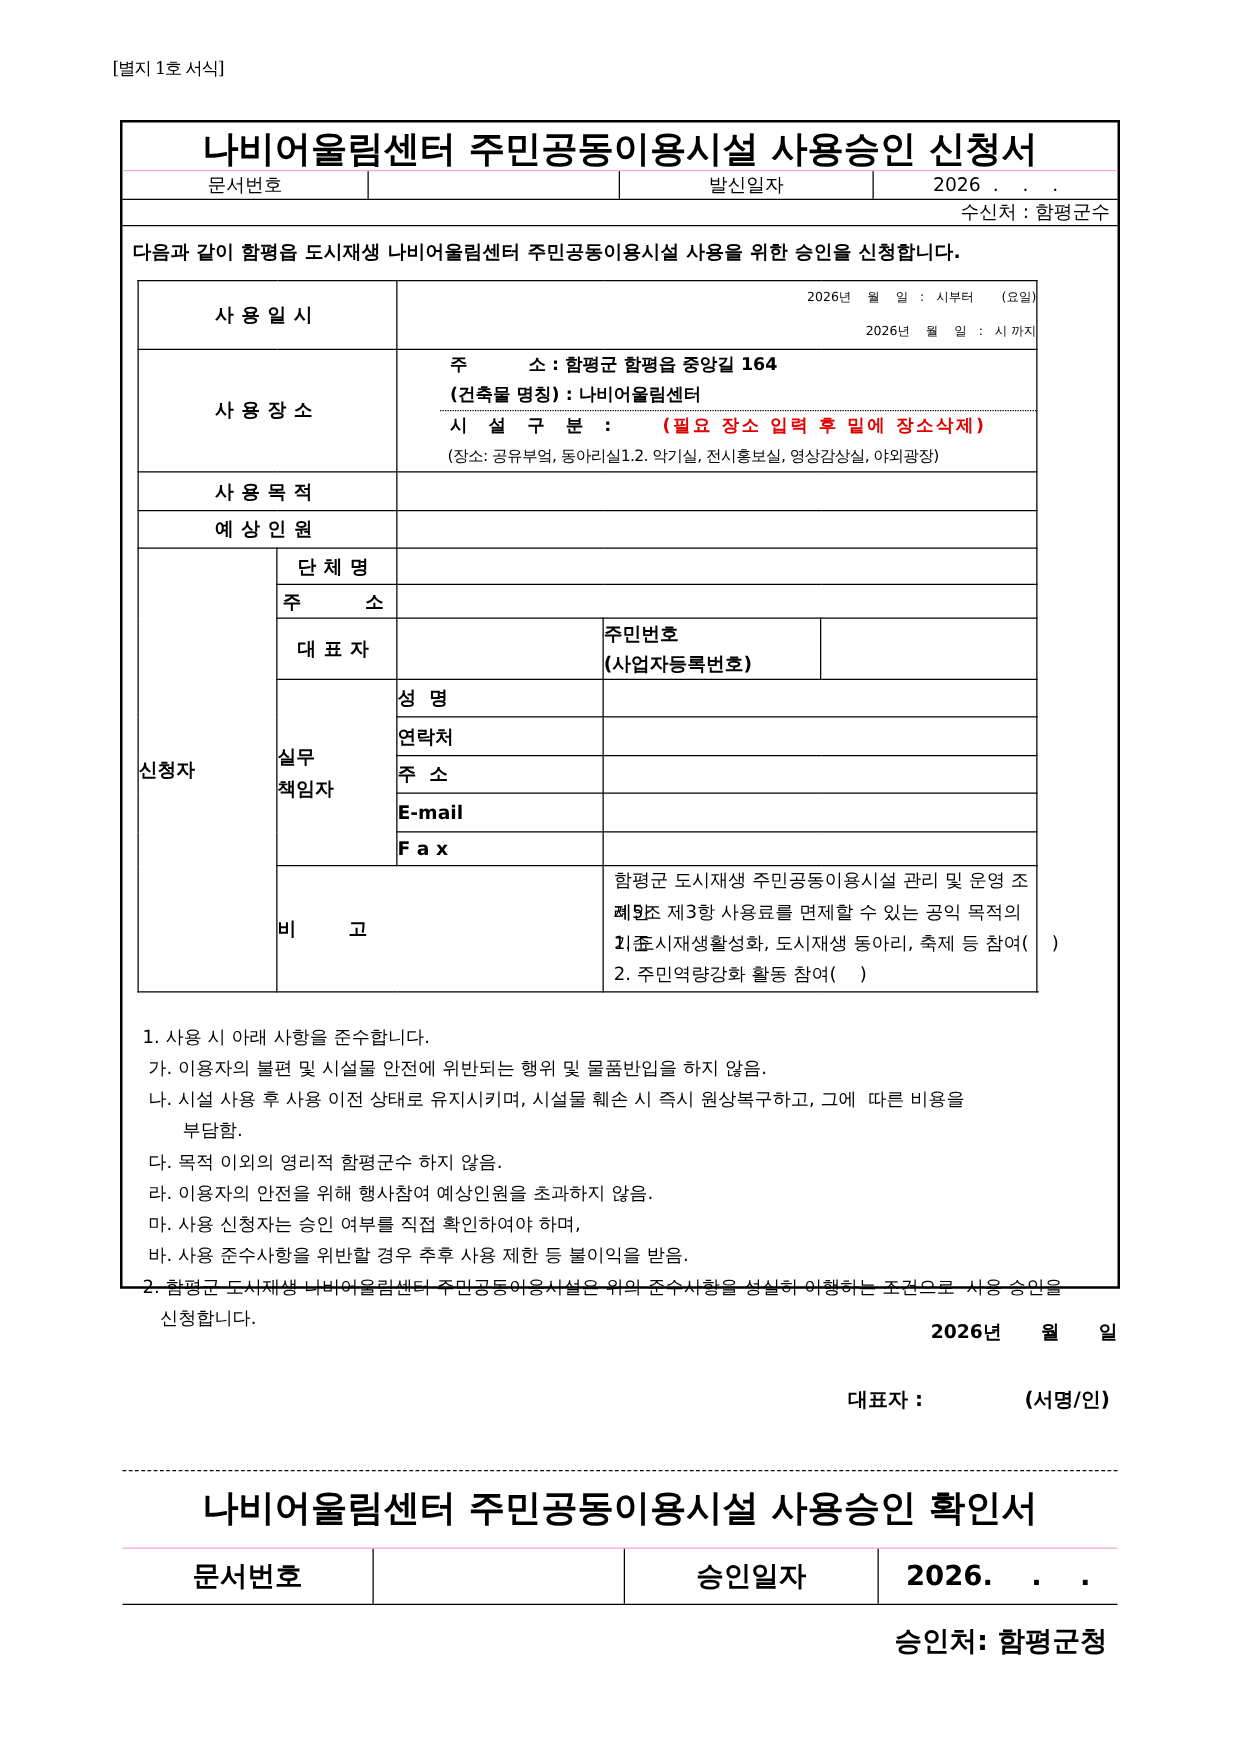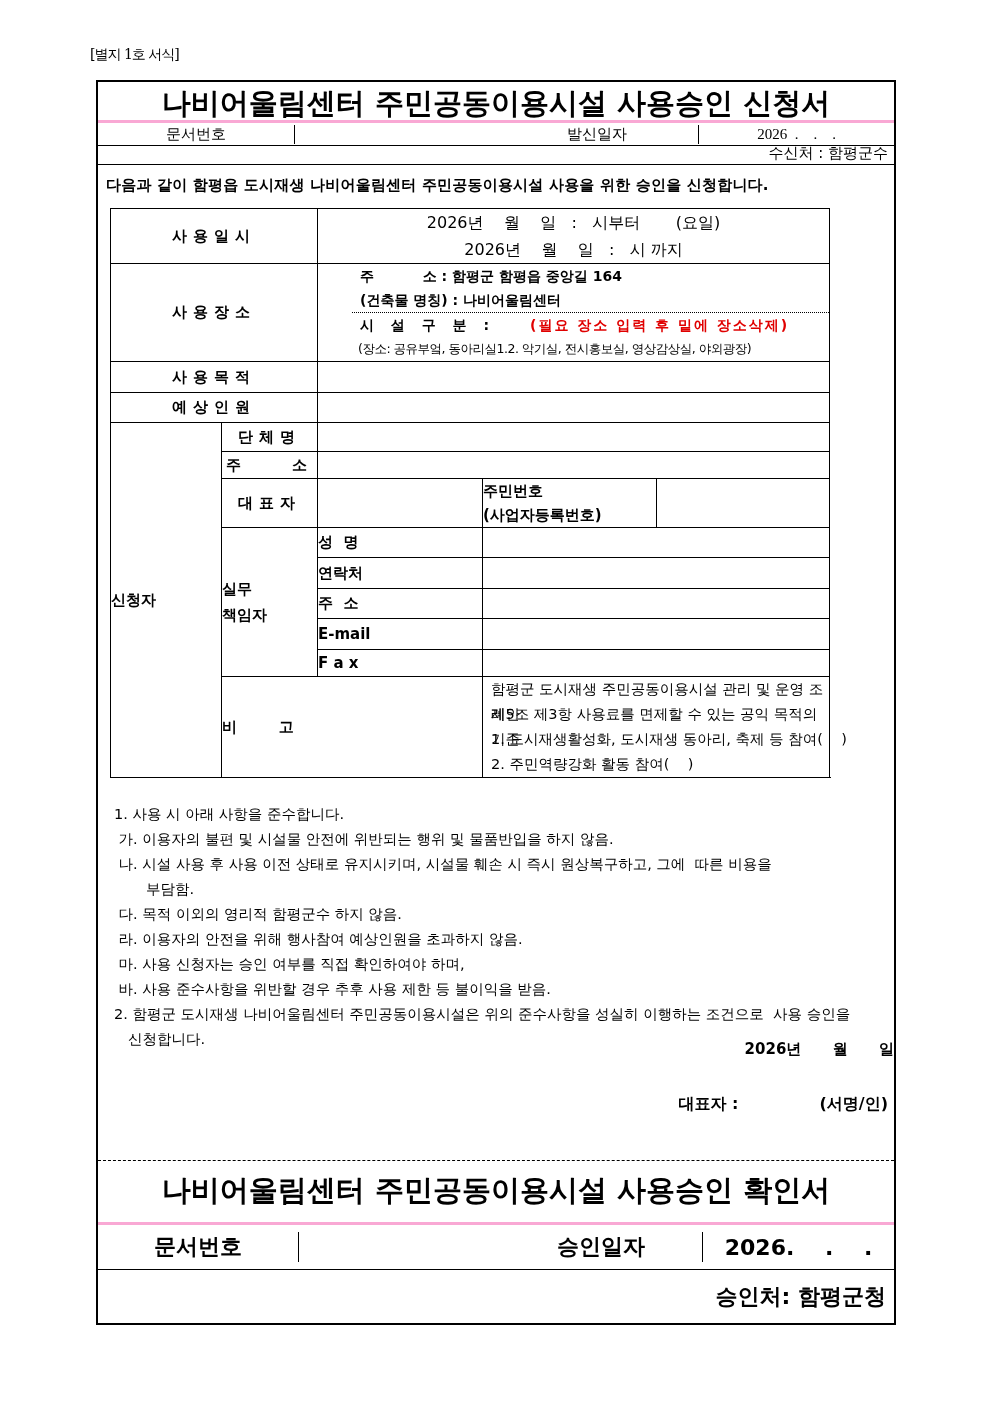--- a/index.html
+++ b/index.html
@@ -1,33 +1,33 @@
 <!DOCTYPE html>
 <html><head>
 <meta charset="utf-8">
 <style>
   html, body { margin: 0; padding: 0; background: #ffffff; }
   body { width: 992px; height: 1403px; position: relative; font-family: "DejaVu Sans", "Liberation Sans", sans-serif; color: #000; }
   .form-tag { position: absolute; left: 90px; top: 46px; font-size: 14px; font-family: "DejaVu Serif", serif; letter-spacing: -1px; }
-  .outer { position: absolute; left: 96px; top: 80px; width: 800px; height: 1245px; border: 2px solid #000; box-sizing: border-box; }
+  .outer { position: absolute; left: 96px; top: 96px; width: 800px; height: 935px; border: 2px solid #000; box-sizing: border-box; }
   .title { position: absolute; left: 0; width: 100%; text-align: center; font-weight: bold; font-size: 29px; letter-spacing: 0px; }
   .title1 { top: 2px; height: 38px; line-height: 38px; }
-  .hdr-row { position: absolute; left: 0; width: 796px; display: flex; border-top: 3px solid #f9a8d4; align-items: center; }
+  .hdr-row { position: absolute; left: 0; width: 796px; display: flex; border-top: 1px solid #f9a8d4; }
   .hdr-row > div { box-sizing: border-box; border-right: 1px solid #000; display: flex; align-items: center; justify-content: center; font-size: 15px; }
   .hdr-row > div:last-child { border-right: none; }
   .row1 { top: 38px; height: 22px; border-bottom: 1px solid #000; }
   .recip { position: absolute; top: 60px; right: 6px; height: 22px; line-height: 22px; font-size: 15px; }
   .recip-line { position: absolute; left: 0; top: 82px; width: 100%; border-top: 1px solid #000; }
   .intro { position: absolute; left: 8px; top: 94px; font-size: 15px; font-weight: bold; letter-spacing: 0.2px; }
 
   table.main { position: absolute; left: 12px; top: 126px; width: 719px; border-collapse: collapse; table-layout: fixed; }
   table.main td { border: 1px solid #000; font-size: 15px; padding: 0; box-sizing: border-box; }
   .lbl { text-align: center; font-weight: bold; letter-spacing: 6px; }
   .c { }
-  .dt { text-align: center; line-height: 27px; font-size: 16px; }
+  .dt { text-align: right; line-height: 27px; font-size: 10px; }
   .place div { padding-left: 8px; height: 24px; line-height: 24px; font-size: 14px; margin-left: 34px; }
   .place .bold { font-weight: bold; }
   .place .dotted { border-top: 1px dotted #000; }
   .place .small { font-size: 12.5px; letter-spacing: -0.5px; padding-left: 6px; }
   .red { color: #e00000; font-weight: bold; letter-spacing: 2px; margin-left: 30px; }
   .remark div { padding-left: 8px; height: 25px; line-height: 25px; font-size: 14.5px; }
 
   .notes { position: absolute; left: 8px; top: 708px; width: 786px; font-size: 14.5px; margin-top: 12px; }
   .notes div { height: 25px; line-height: 25px; }
   .notes .ind1 { padding-left: 8px; }
@@ -47,21 +47,21 @@
 
 <div class="form-tag">[별지 1호 서식]</div>
 
 <div class="outer">
   <div class="title title1">나비어울림센터 주민공동이용시설 사용승인 신청서</div>
 
   <div class="hdr-row row1">
     <div style="width:197px">문서번호</div>
     <div style="width:201px"></div>
     <div style="width:203px">발신일자</div>
-    <div style="width:195px; white-space:pre;font-family:Liberation Serif, serif;">2026  .    .    .</div>
+    <div style="width:195px; white-space:pre;">2026  .    .    .</div>
   </div>
   <div class="recip">수신처 : 함평군수</div>
   <div class="recip-line"></div>
   <div class="intro">다음과 같이 함평읍 도시재생 나비어울림센터 주민공동이용시설 사용을 위한 승인을 신청합니다.</div>
 
   <table class="main">
     <colgroup>
       <col style="width:111px">
         <col style="width:96px">
         <col style="width:165px">

